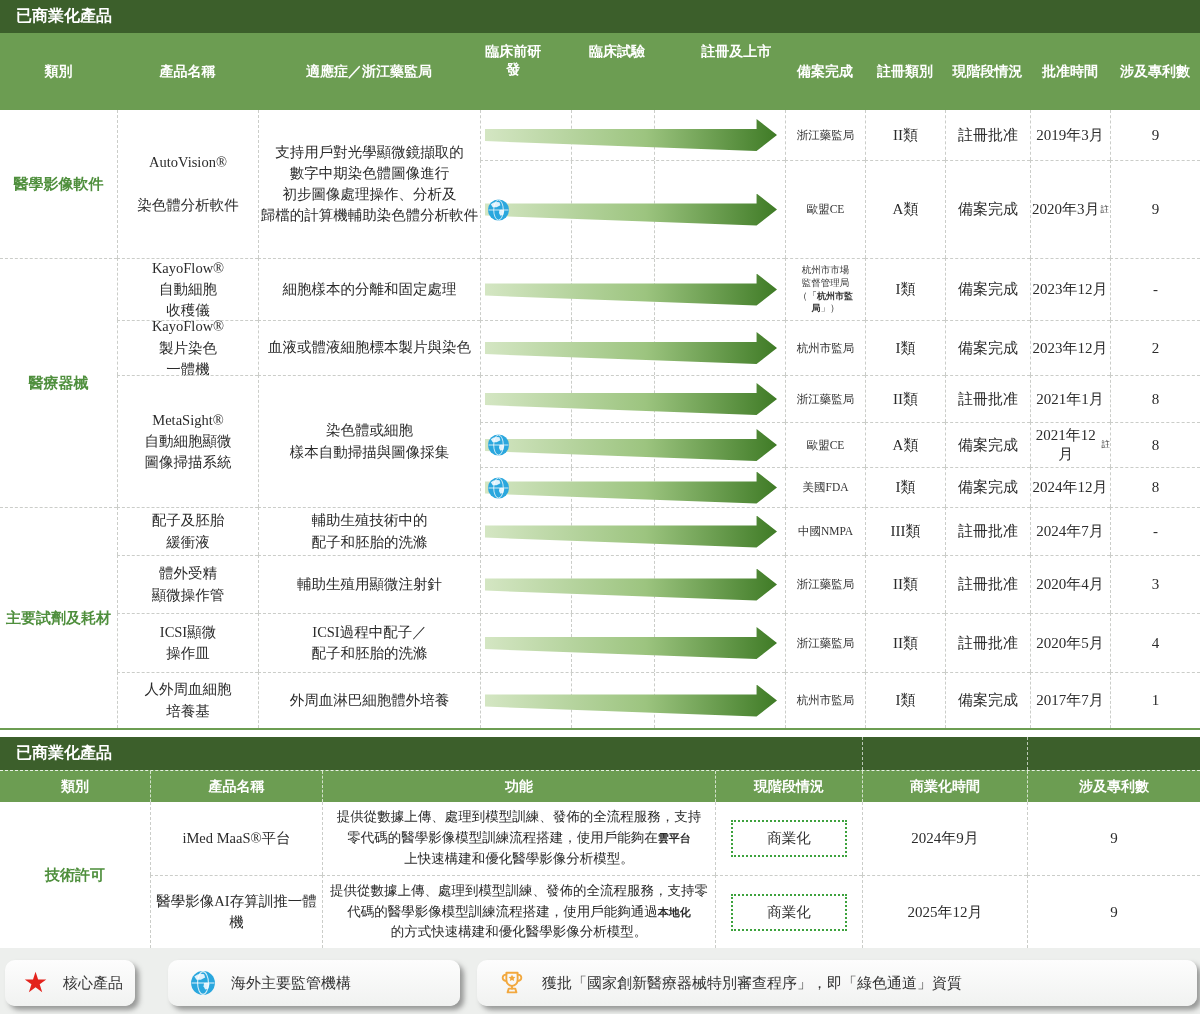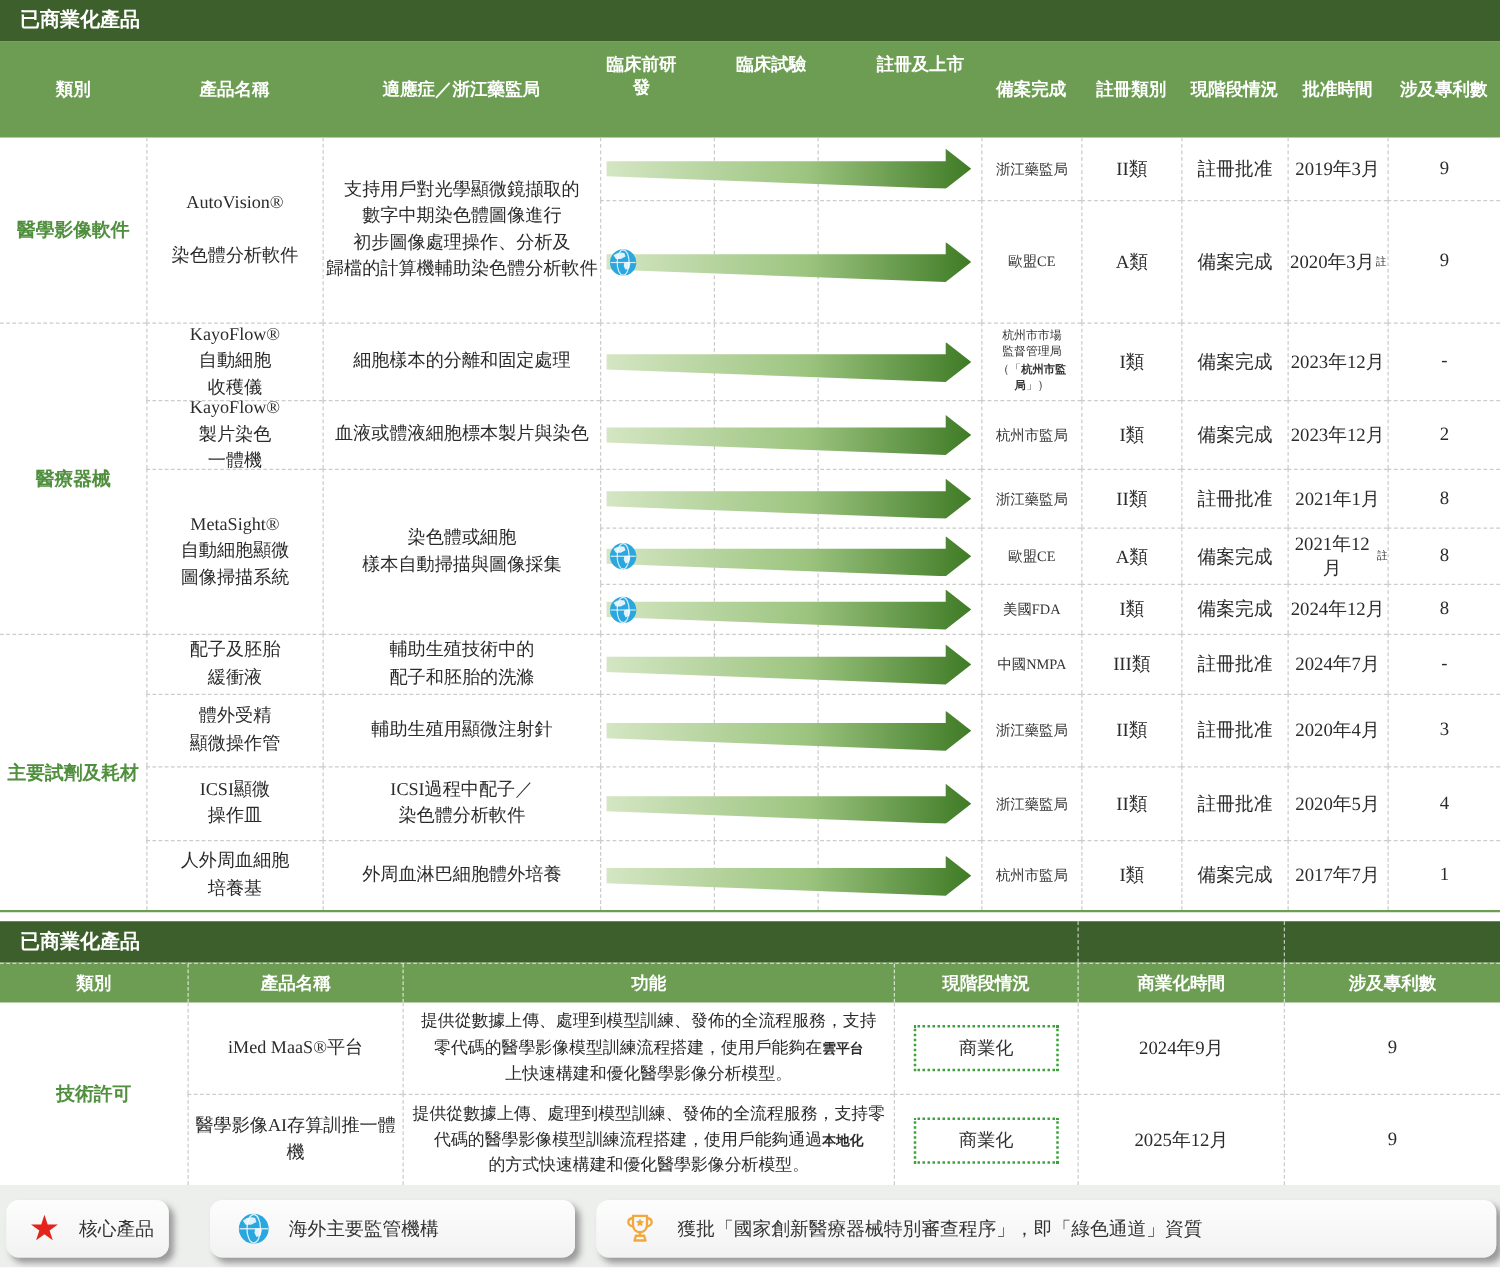--- a/index.html
+++ b/index.html
@@ -128,21 +128,21 @@
     <div class="cell prod pre" style="grid-area:8/2/9/3">配子及胚胎
 緩衝液</div>
     <div class="cell ind pre" style="grid-area:8/3/9/4">輔助生殖技術中的
 配子和胚胎的洗滌</div>
     <div class="cell prod pre" style="grid-area:9/2/10/3">體外受精
 顯微操作管</div>
     <div class="cell ind pre" style="grid-area:9/3/10/4">輔助生殖用顯微注射針</div>
     <div class="cell prod pre" style="grid-area:10/2/11/3">ICSI顯微
 操作皿</div>
     <div class="cell ind pre" style="grid-area:10/3/11/4">ICSI過程中配子／
-染色體分析軟件</div>
+配子和胚胎的洗滌</div>
     <div class="cell prod pre" style="grid-area:11/2/12/3">人外周血細胞
 培養基</div>
     <div class="cell ind pre" style="grid-area:11/3/12/4">外周血淋巴細胞體外培養</div>
 
     <div class="cell stage-cell nt" style="grid-area:1/4/2/5">
         <div class="arrow"></div>
       </div>
     <div class="cell stage-cell" style="grid-area:2/4/3/5">
       <span class="globe"><svg width="23" height="23" viewBox="0 0 24 24">
             <circle cx="12" cy="12" r="11" fill="#2aa7de"></circle>

